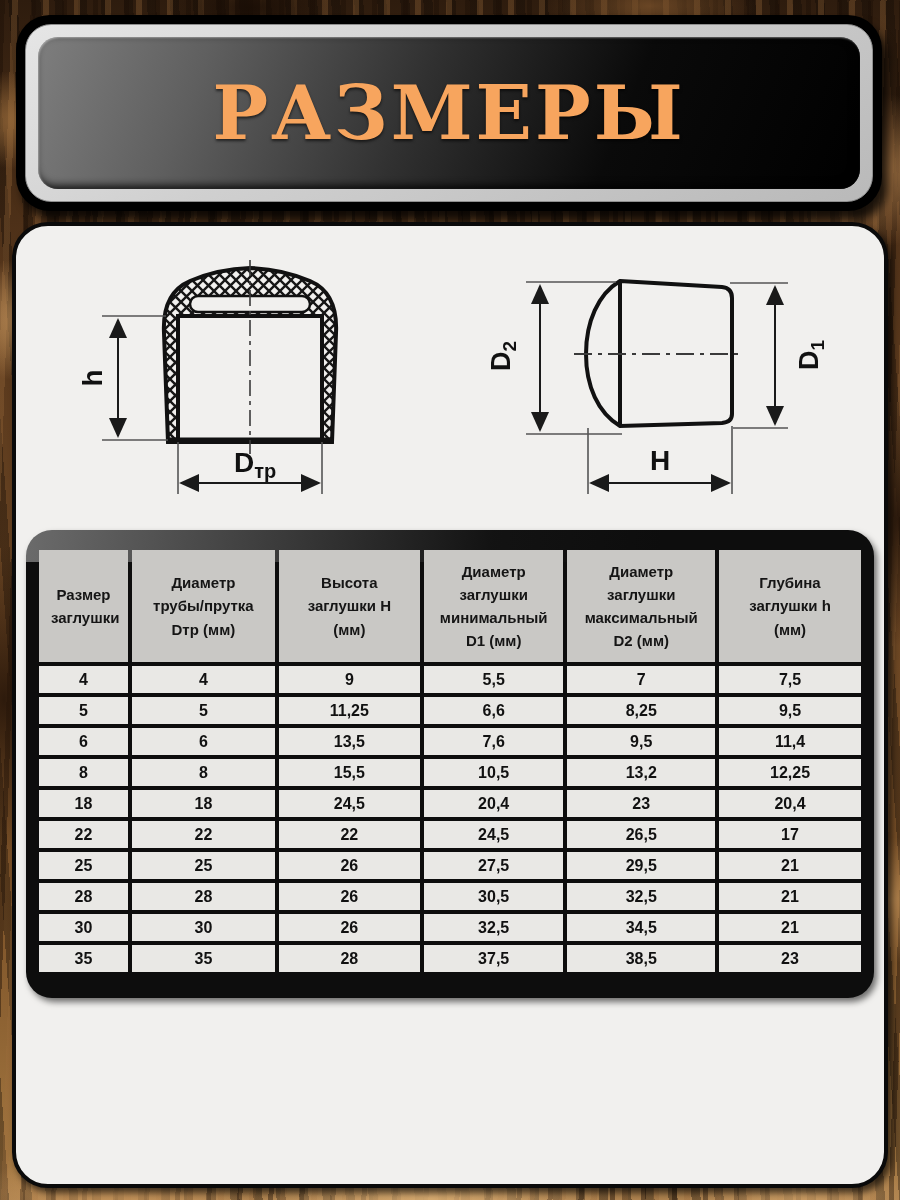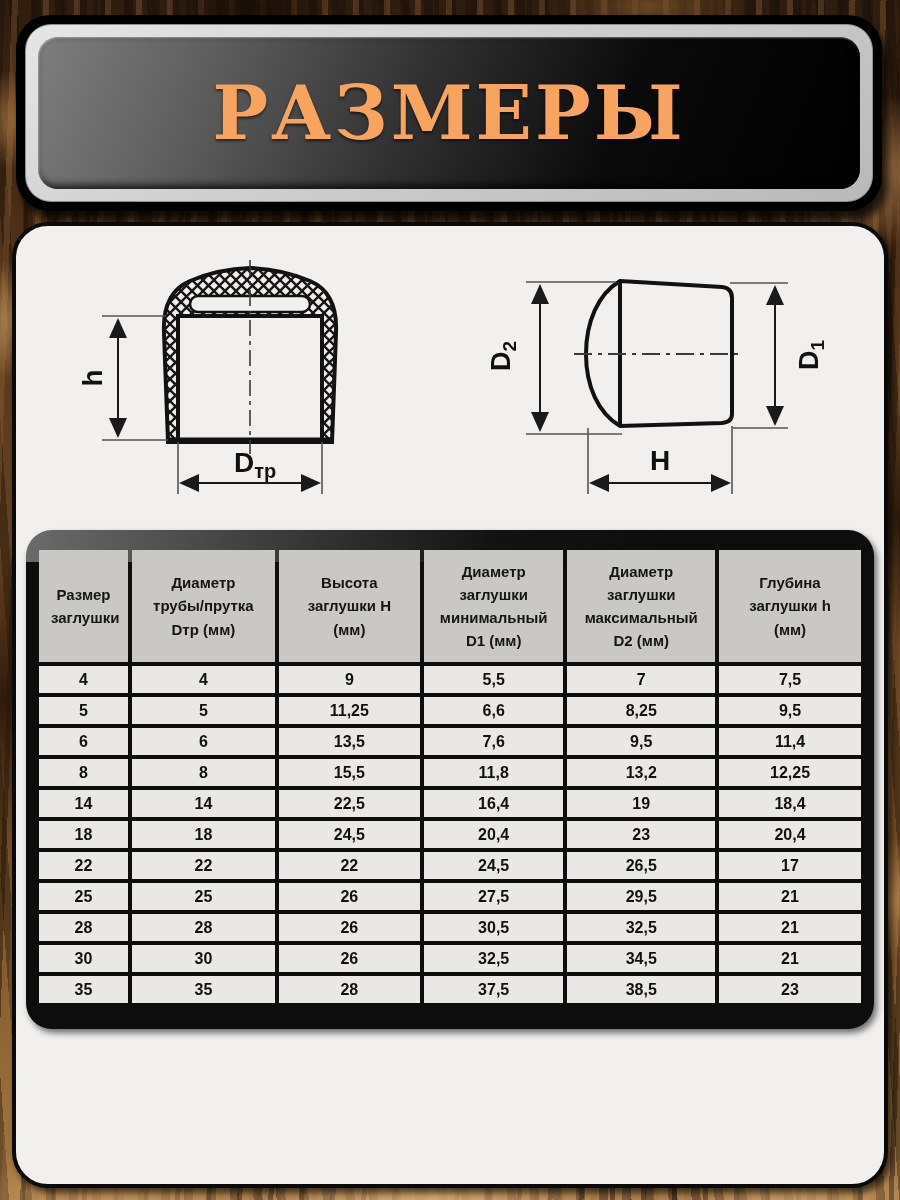--- a/index.html
+++ b/index.html
@@ -186,31 +186,23 @@
             <td>6</td>
             <td>13,5</td>
             <td>7,6</td>
             <td>9,5</td>
             <td>11,4</td>
           </tr>
           <tr>
             <td>8</td>
             <td>8</td>
             <td>15,5</td>
-            <td>11,8</td>
+            <td>10,5</td>
             <td>13,2</td>
             <td>12,25</td>
-          </tr>
-          <tr>
-            <td>14</td>
-            <td>14</td>
-            <td>22,5</td>
-            <td>16,4</td>
-            <td>19</td>
-            <td>18,4</td>
           </tr>
           <tr>
             <td>18</td>
             <td>18</td>
             <td>24,5</td>
             <td>20,4</td>
             <td>23</td>
             <td>20,4</td>
           </tr>
           <tr>

